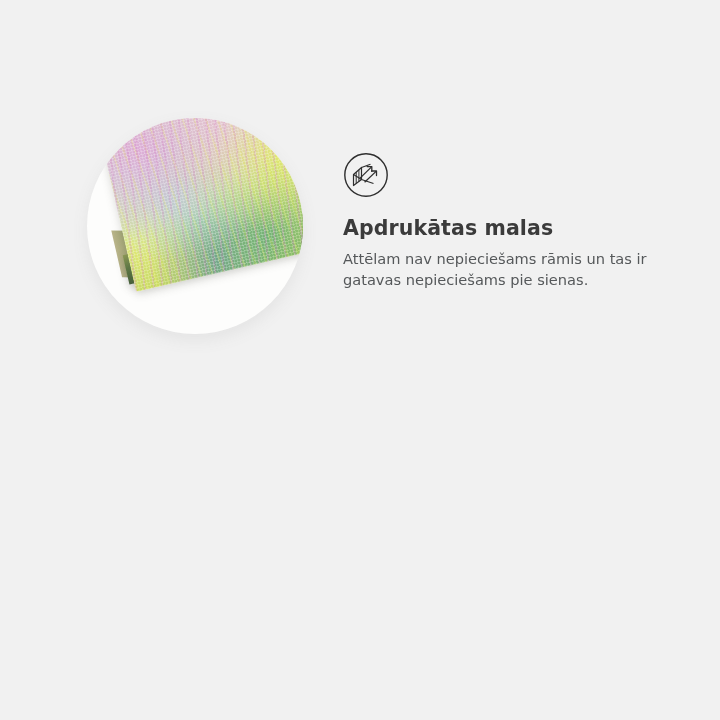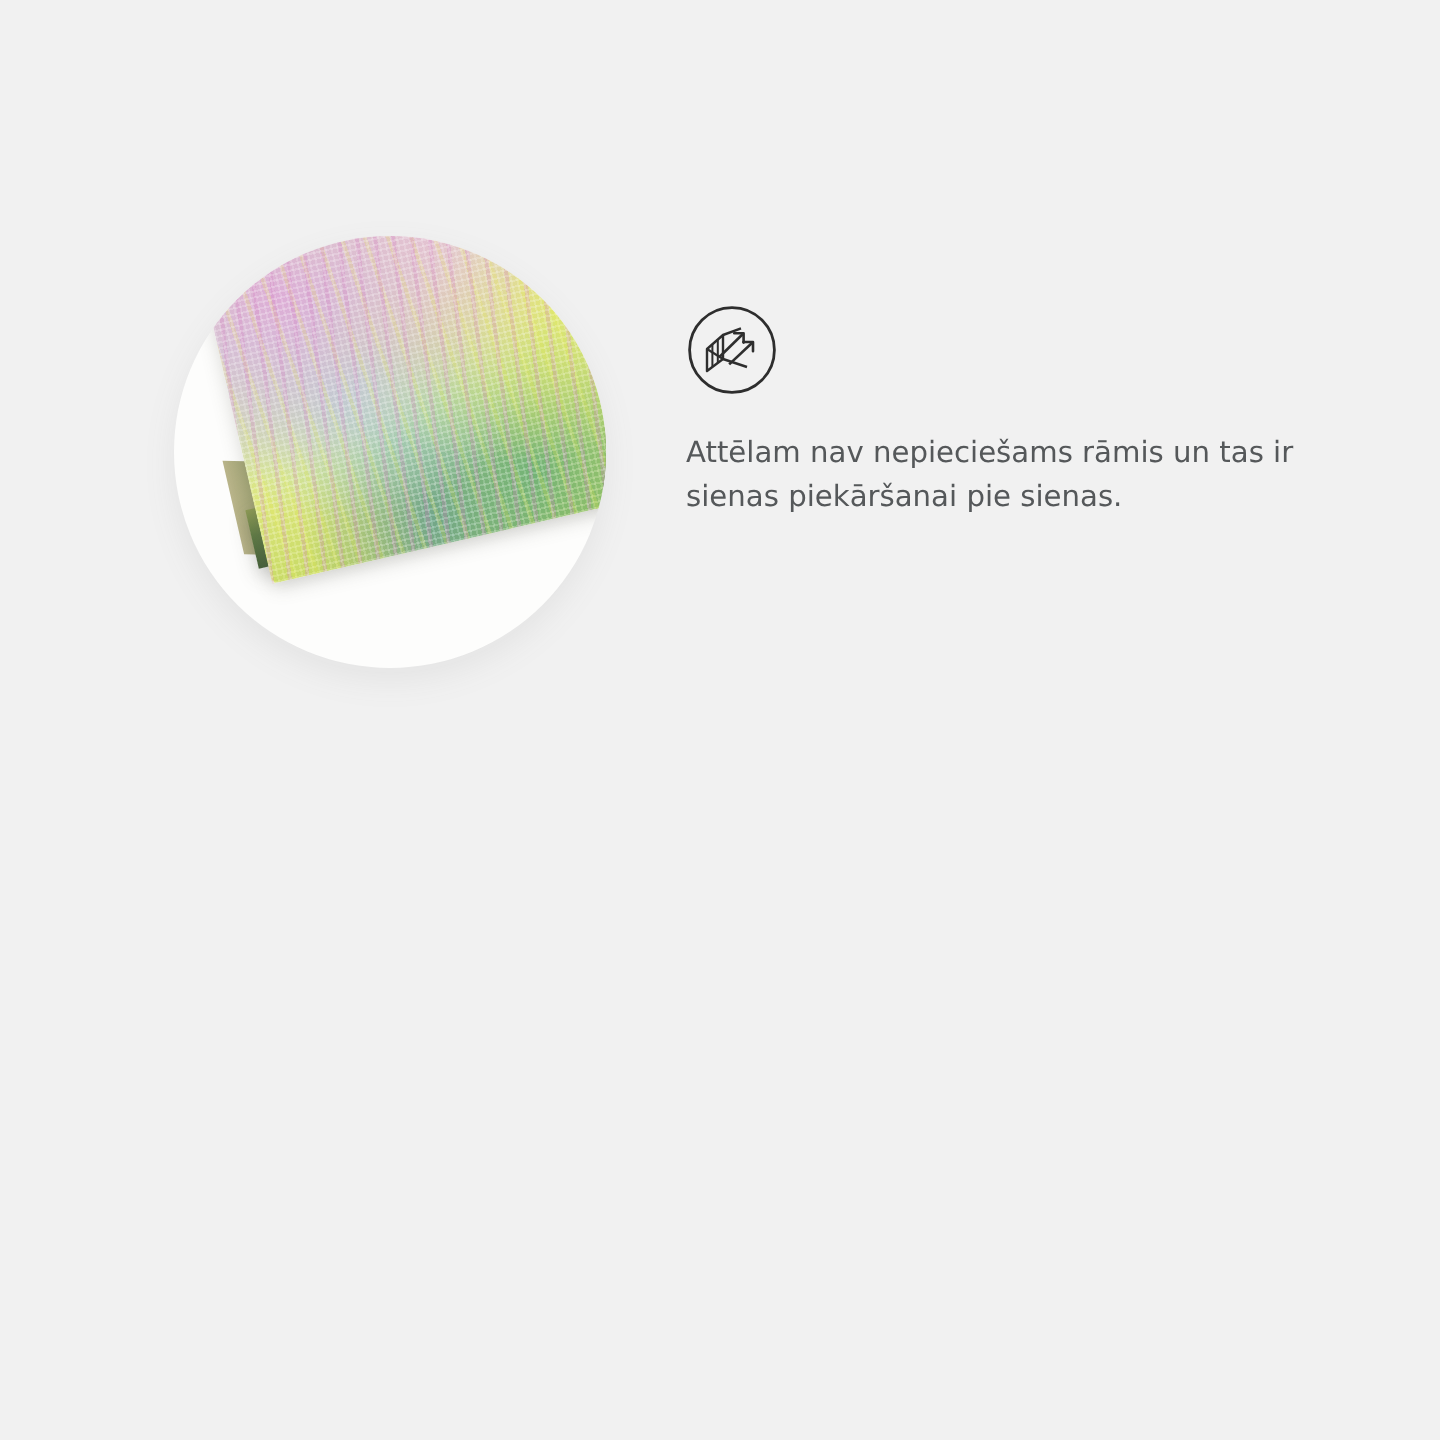--- a/index.html
+++ b/index.html
@@ -166,21 +166,22 @@
           <path d="M13.2 20.2 L13.2 31.4" stroke="#2e2e2e" stroke-width="1"></path>
           <path d="M15.9 17.9 L15.9 29.5" stroke="#2e2e2e" stroke-width="1"></path>
           <path d="M18.5 27.5 L30.5 31.5" stroke="#2e2e2e" stroke-width="1.2"></path>
           <path d="M18.5 15.5 L27.5 12.2" stroke="#2e2e2e" stroke-width="1.2"></path>
           <path d="M16.8 26.4 L28.3 15.1" stroke="#2e2e2e" stroke-width="1.3"></path>
           <path d="M24.1 14.6 L28.8 14.6 L28.8 19.3" stroke="#2e2e2e" stroke-width="1.3" stroke-linecap="round" stroke-linejoin="round"></path>
           <path d="M21.6 30.2 L33.1 19.4" stroke="#2e2e2e" stroke-width="1.3"></path>
           <path d="M28.7 19.0 L33.5 19.0 L33.5 23.6" stroke="#2e2e2e" stroke-width="1.3" stroke-linecap="round" stroke-linejoin="round"></path>
         </svg>
       </span>
-      <p class="feature-body">Attēlam nav nepieciešams rāmis un tas ir sienas piekāršanai pie sienas.</p>
+      <h2 class="feature-title">Apdrukātas malas</h2>
+      <p class="feature-body">Attēlam nav nepieciešams rāmis un tas ir gatavas nepieciešams pie sienas.</p>
     </div>
   </section>
 
   <section class="feature" id="feature-2">
 
     
 
     
   </section>
 

